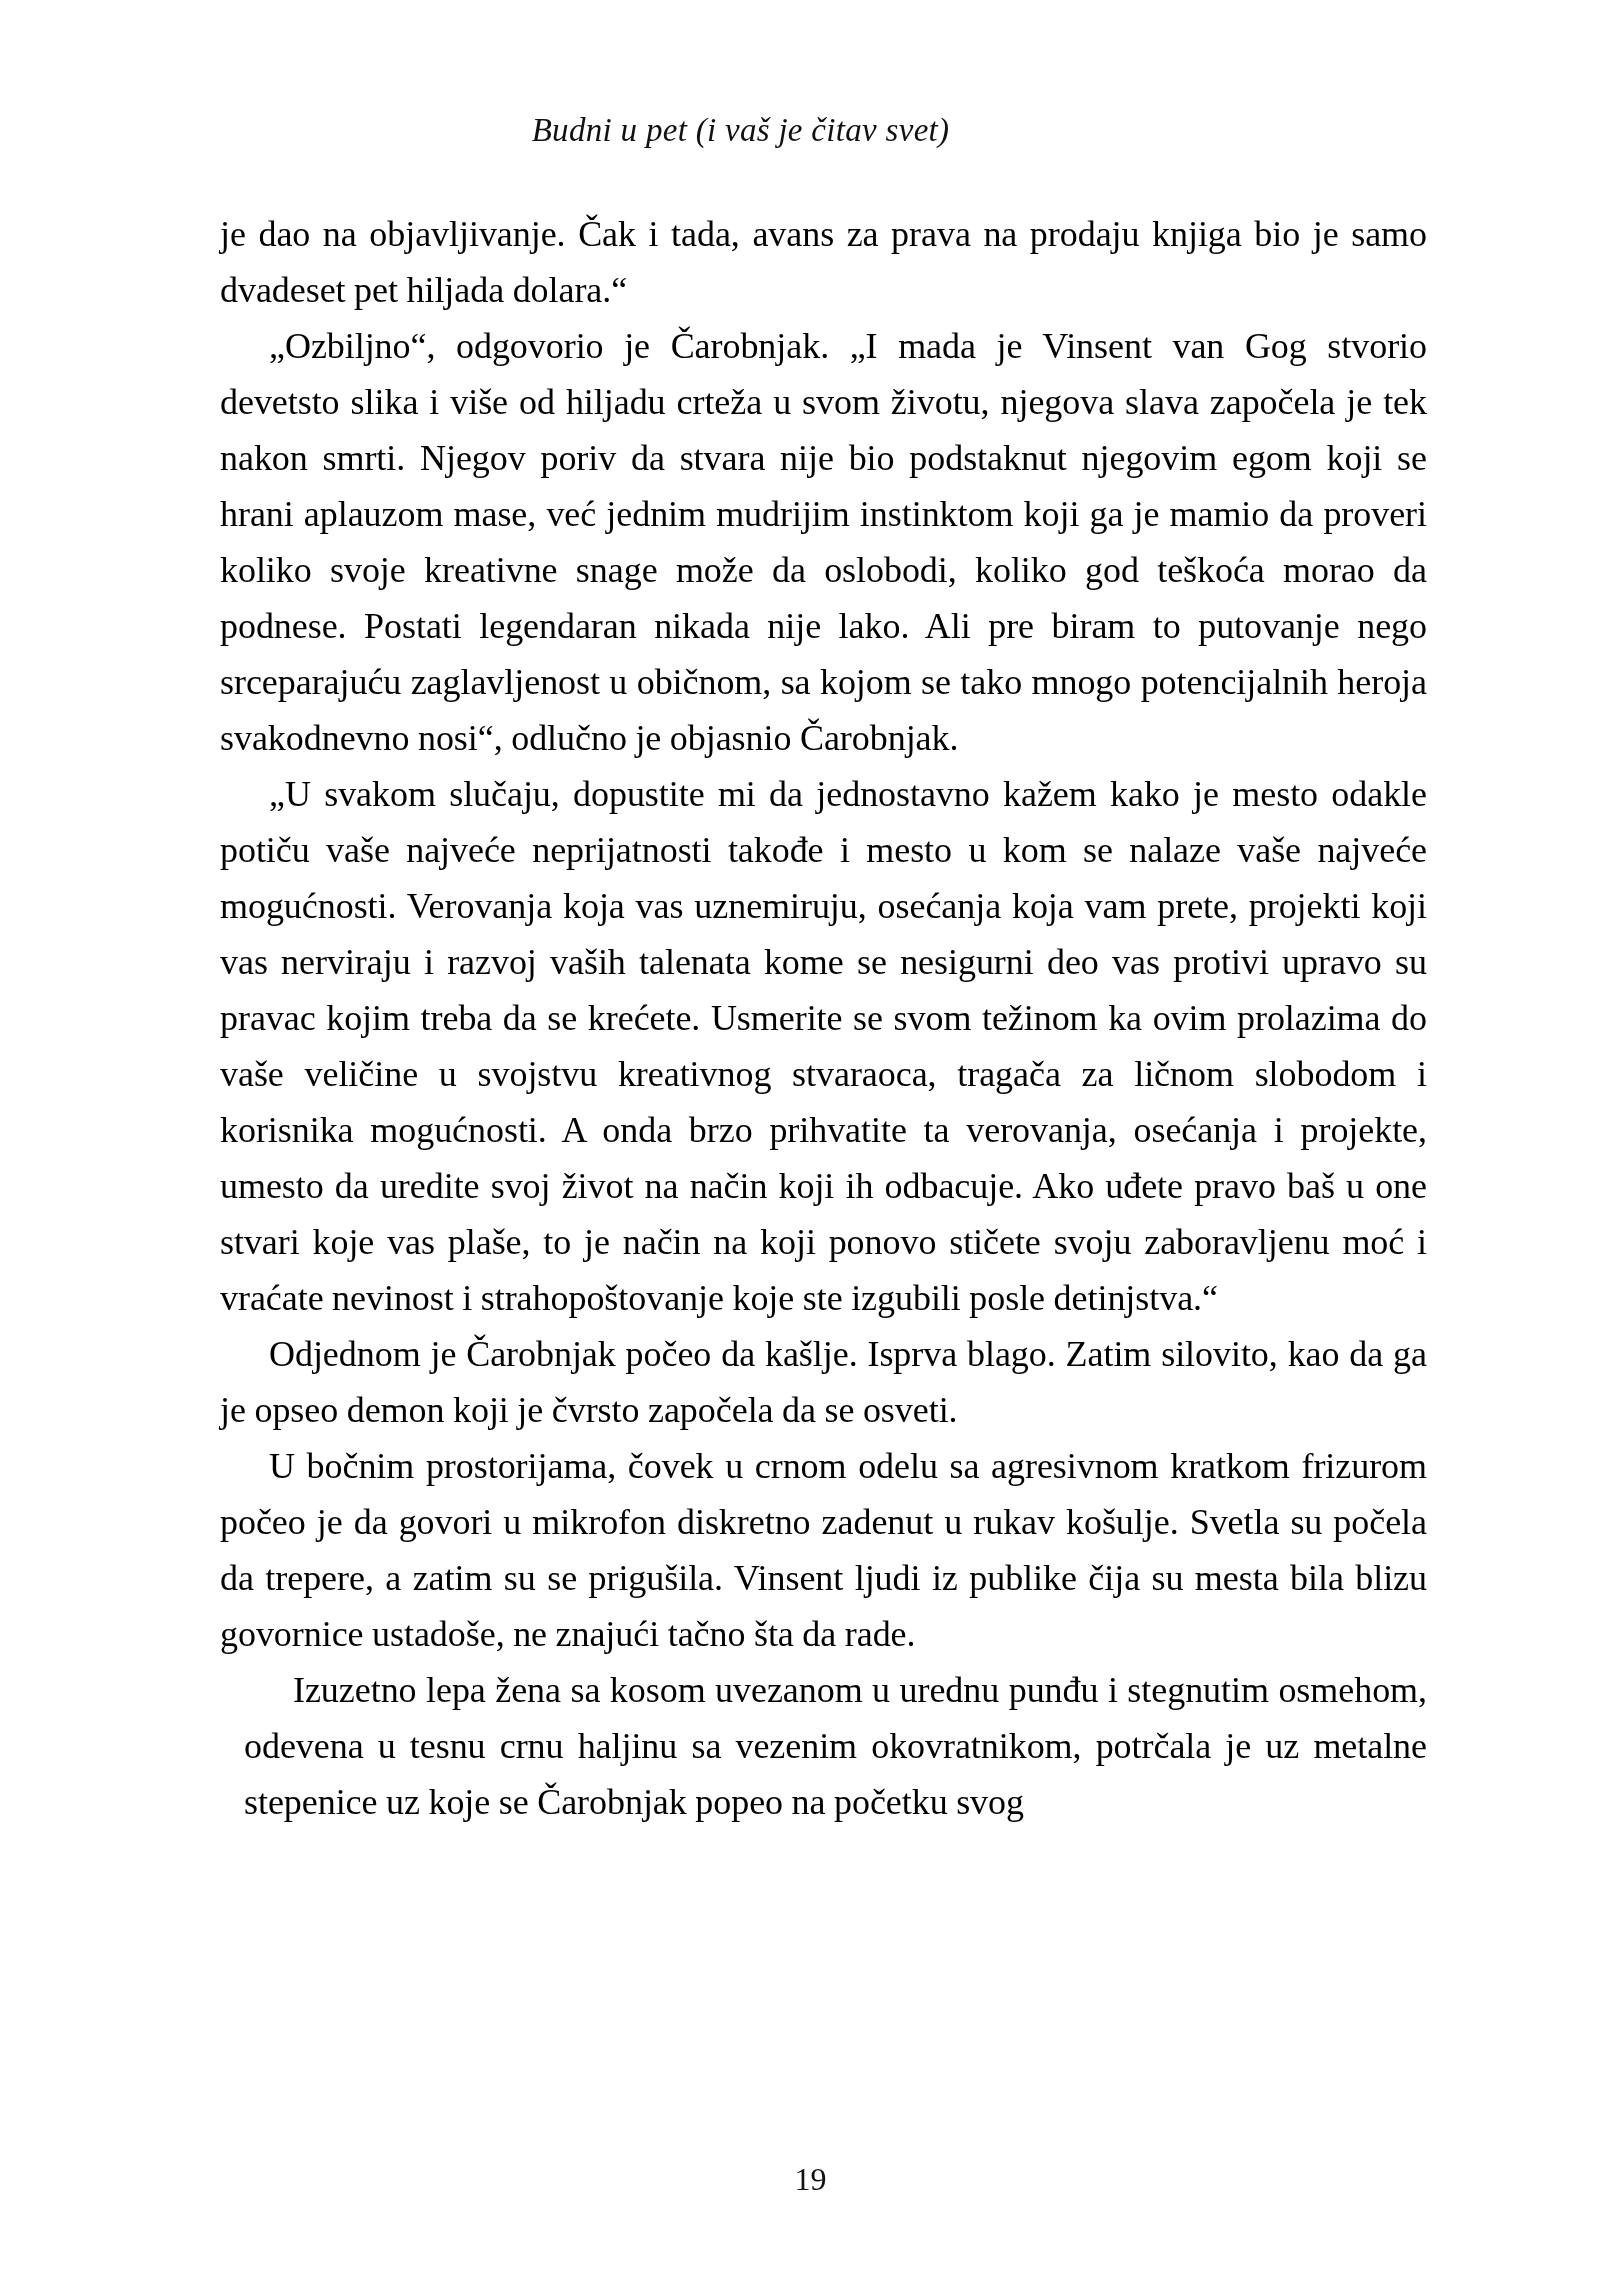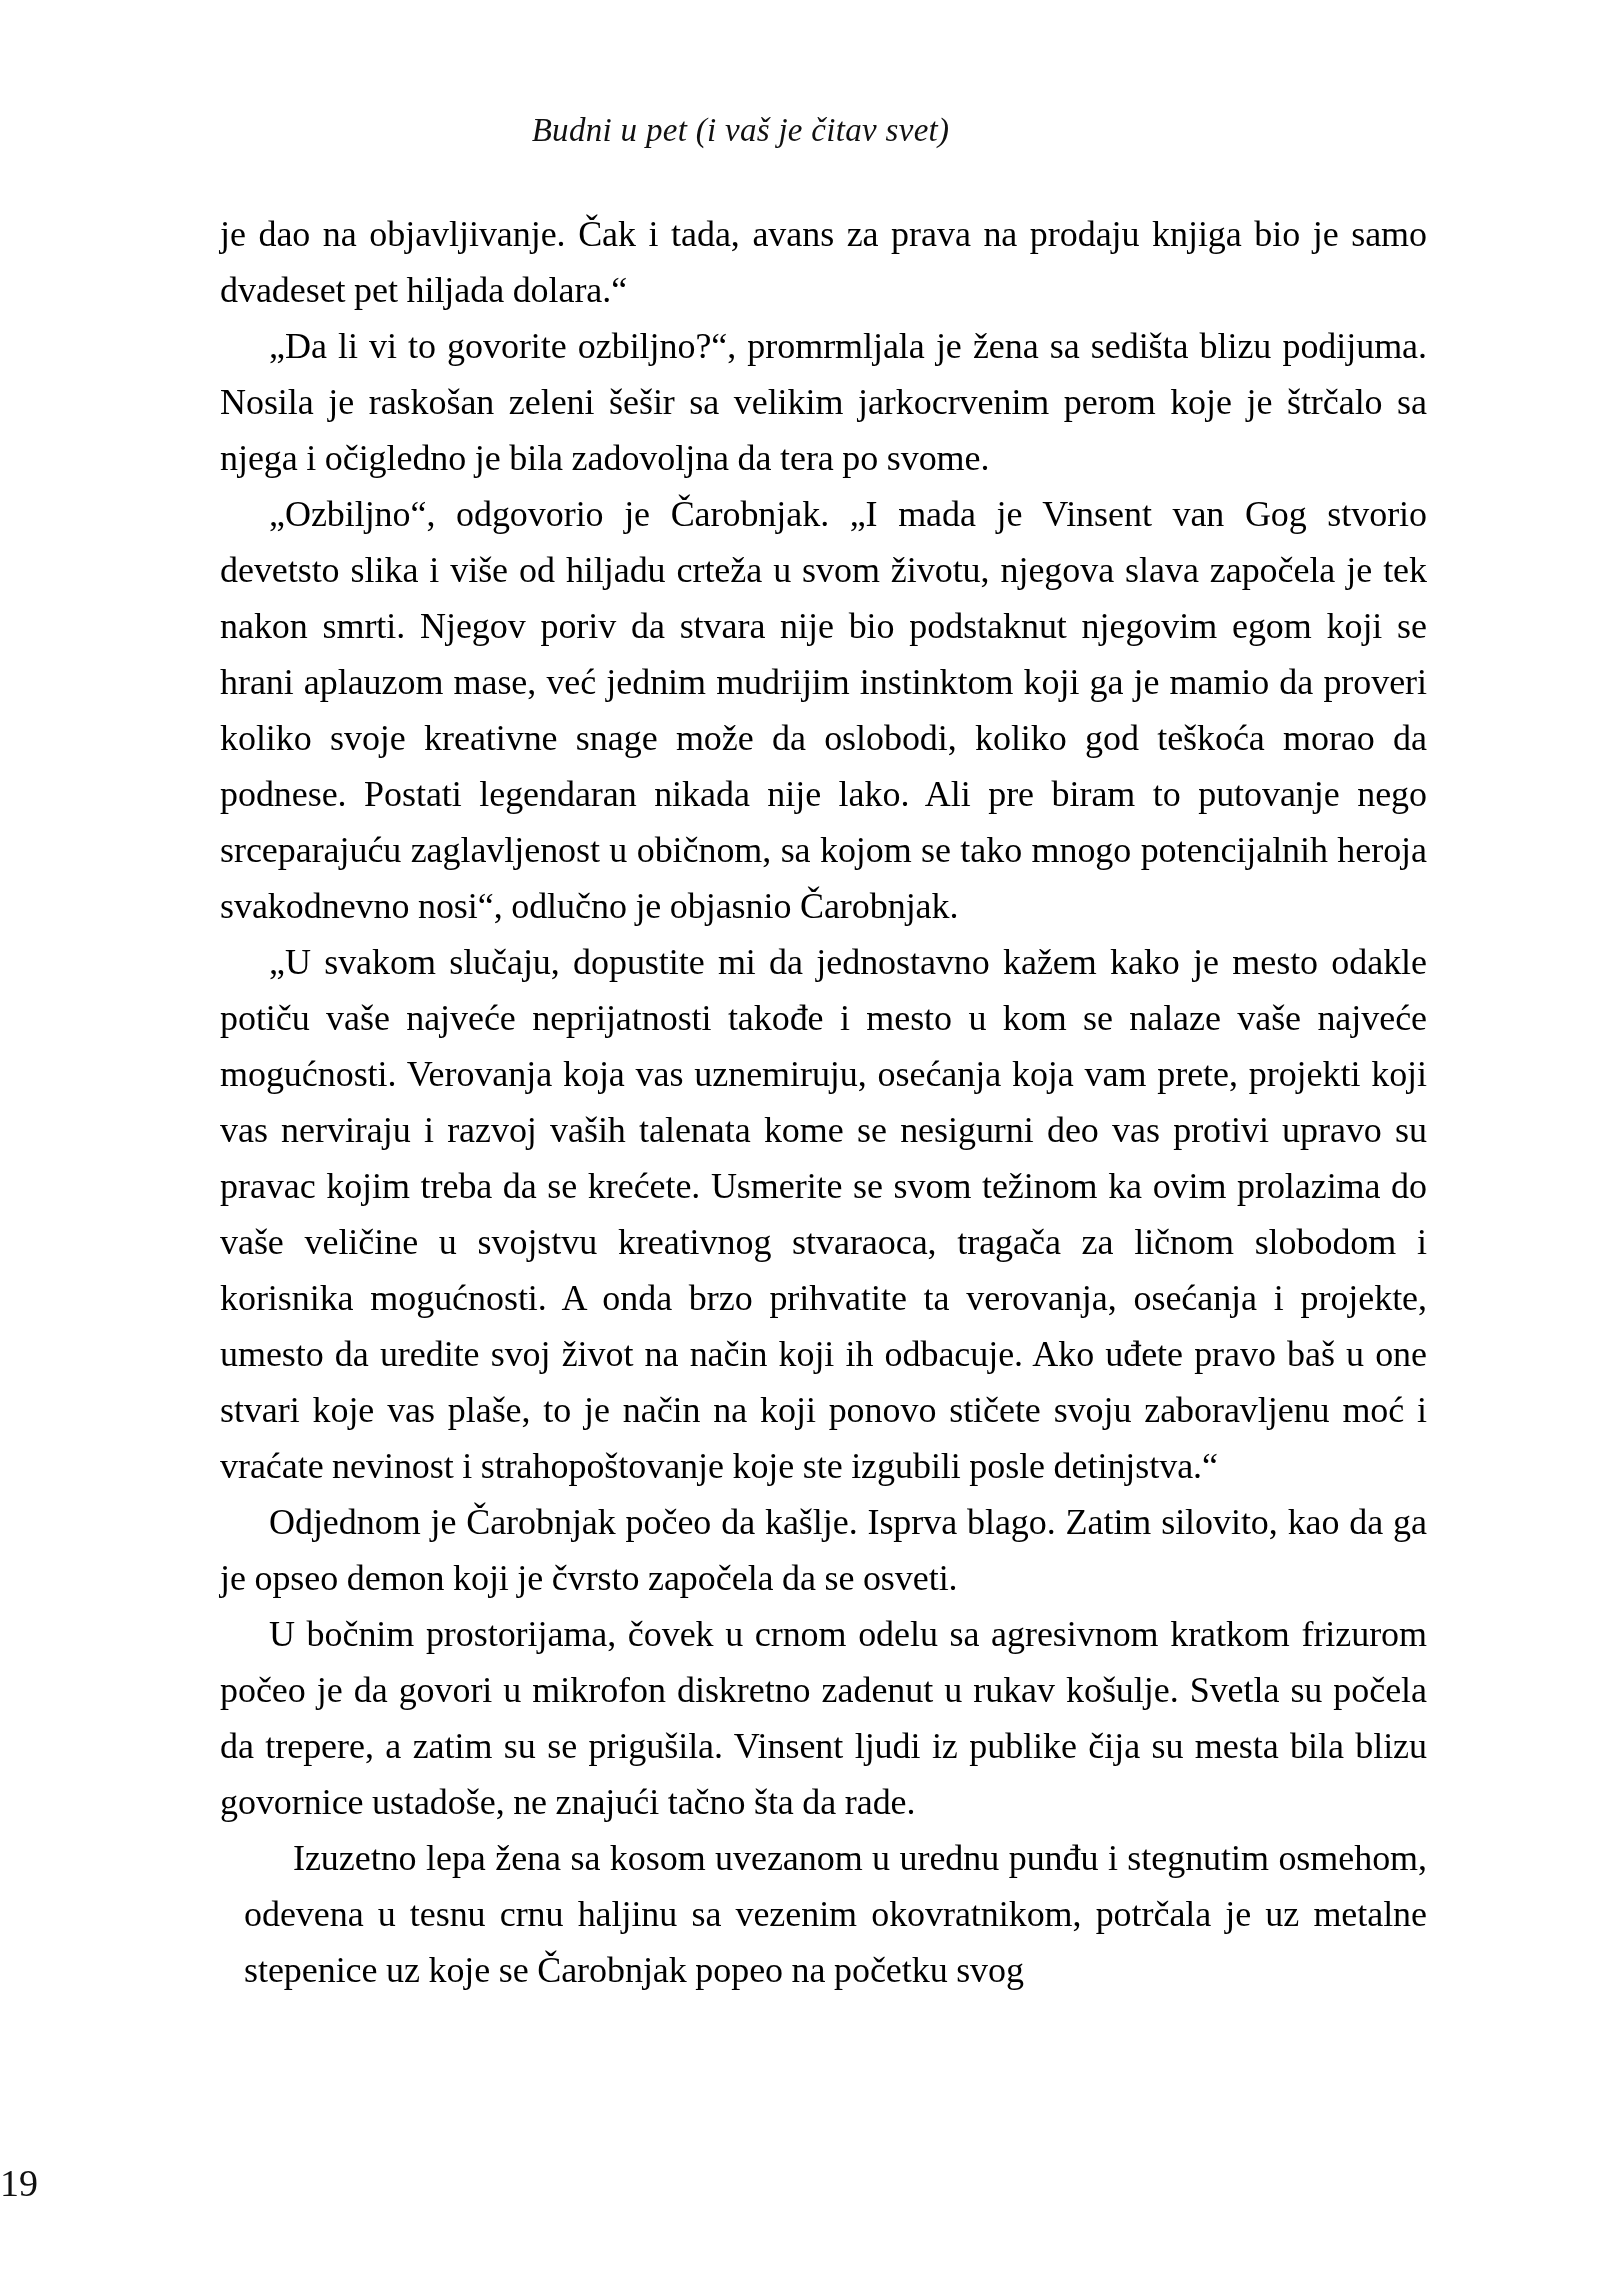--- a/index.html
+++ b/index.html
@@ -68,35 +68,34 @@
 
   
   .para { text-align-last: left; }
 
   
   .folio {
     position: absolute;
     left: 0;
     top: 2161px;
     width: 1621px;
-    text-align: left;
-    font-size: 38px;
+    text-align: center;
+    font-size: 32px;
     color: #111111;
   }
 </style>
 </head>
 <body>
 
 <div class="page">
 
   <div class="running-header">Budni u pet (i vaš je čitav svet)</div>
 
   <div class="text-block">
     <p class="para">je dao na objavljivanje. Čak i tada, avans za prava na prodaju knjiga bio je samo dvadeset pet hiljada dolara.“</p>
-    <p class="para indent">„Da li vi to govorite ozbiljno?“, promrmljala je žena sa sedišta blizu podijuma. Nosila je raskošan zeleni šešir sa velikim jarkocrvenim perom koje je štrčalo sa njega i očigledno je bila zadovoljna da tera po svome.</p>
     <p class="para indent">„Ozbiljno“, odgovorio je Čarobnjak. „I mada je Vinsent van Gog stvorio devetsto slika i više od hiljadu crteža u svom životu, njegova slava započela je tek nakon smrti. Njegov poriv da stvara nije bio podstaknut njegovim egom koji se hrani aplauzom mase, već jednim mudrijim instinktom koji ga je mamio da proveri koliko svoje kreativne snage može da oslobodi, koliko god teškoća morao da podnese. Postati legendaran nikada nije lako. Ali pre biram to putovanje nego srceparajuću zaglavljenost u običnom, sa kojom se tako mnogo potencijalnih heroja svakodnevno nosi“, odlučno je objasnio Čarobnjak.</p>
     <p class="para indent">„U svakom slučaju, dopustite mi da jednostavno kažem kako je mesto odakle potiču vaše najveće neprijatnosti takođe i mesto u kom se nalaze vaše najveće mogućnosti. Verovanja koja vas uznemiruju, osećanja koja vam prete, projekti koji vas nerviraju i razvoj vaših talenata kome se nesigurni deo vas protivi upravo su pravac kojim treba da se krećete. Usmerite se svom težinom ka ovim prolazima do vaše veličine u svojstvu kreativnog stvaraoca, tragača za ličnom slobodom i korisnika mogućnosti. A onda brzo prihvatite ta verovanja, osećanja i projekte, umesto da uredite svoj život na način koji ih odbacuje. Ako uđete pravo baš u one stvari koje vas plaše, to je način na koji ponovo stičete svoju zaboravljenu moć i vraćate nevinost i strahopoštovanje koje ste izgubili posle detinjstva.“</p>
     <p class="para indent">Odjednom je Čarobnjak počeo da kašlje. Isprva blago. Zatim silovito, kao da ga je opseo demon koji je čvrsto započela da se osveti.</p>
     <p class="para indent">U bočnim prostorijama, čovek u crnom odelu sa agresivnom kratkom frizurom počeo je da govori u mikrofon diskretno zadenut u rukav košulje. Svetla su počela da trepere, a zatim su se prigušila. Vinsent ljudi iz publike čija su mesta bila blizu govornice ustadoše, ne znajući tačno šta da rade.</p>
     <p class="para indent">Izuzetno lepa žena sa kosom uvezanom u urednu punđu i stegnutim osmehom, odevena u tesnu crnu haljinu sa vezenim okovratnikom, potrčala je uz metalne stepenice uz koje se Čarobnjak popeo na početku svog</p>
   </div>
 
   <div class="folio">19</div>
 
 </div>

